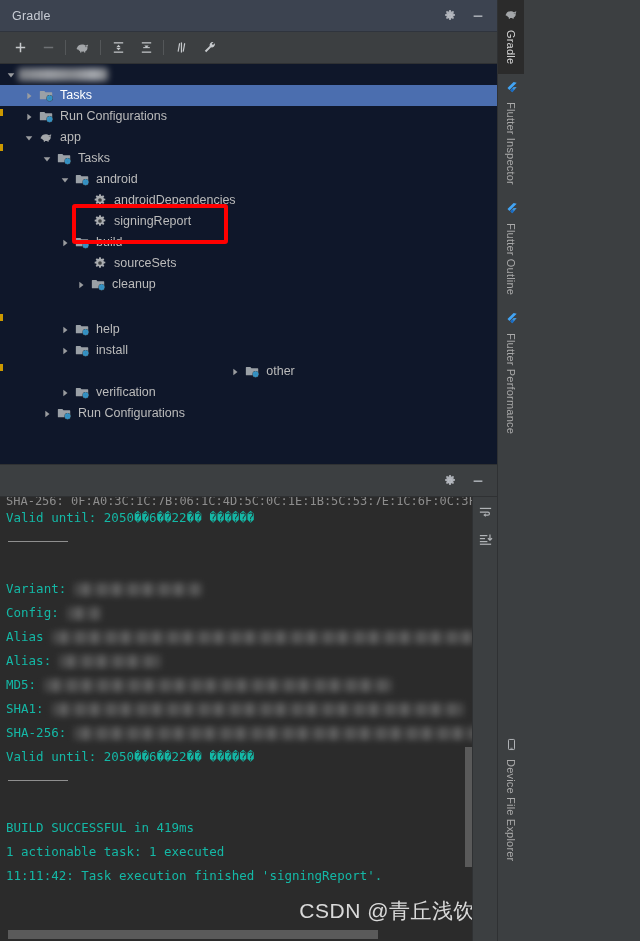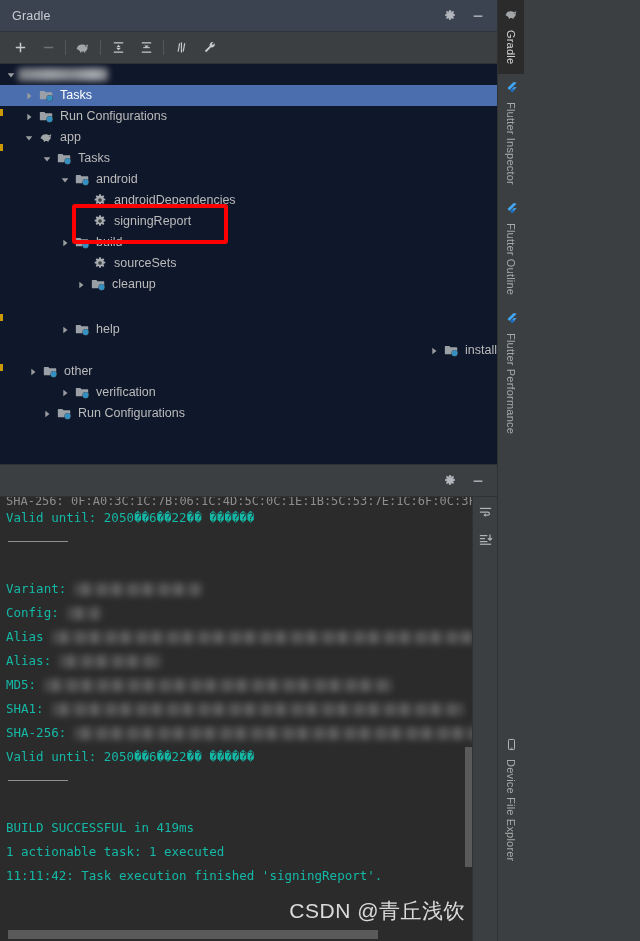--- a/index.html
+++ b/index.html
@@ -76,21 +76,21 @@
     filter:blur(3.2px);opacity:.95;
   }
   .con-rail{
     position:absolute;right:0;top:0;width:24px;height:100%;background:#3c3f41;
     display:flex;flex-direction:column;align-items:center;gap:12px;padding-top:8px;
     border-left:1px solid #2f3133;
   }
   .con-vscroll{position:absolute;right:25px;top:250px;width:7px;height:120px;background:#5a5a5a;border-radius:0;}
   .con-hscroll{position:absolute;left:8px;bottom:2px;width:370px;height:9px;background:#5a5a5a;}
   .watermark{
-    position:absolute;right:32px;bottom:16px;font-family:"Liberation Sans",sans-serif;
+    position:absolute;right:22px;bottom:16px;font-family:"Liberation Sans",sans-serif;
     font-size:21px;color:#e9e9e9;opacity:.92;white-space:nowrap;letter-spacing:.5px;
   }
 
   
   .side-strip{
     width:26px;height:941px;background:#3c3f41;border-left:1px solid #2f3133;
     display:flex;flex-direction:column;align-items:center;position:relative;flex:0 0 auto;
   }
   .strip-item{
     display:flex;flex-direction:column;align-items:center;gap:5px;
@@ -304,33 +304,33 @@
                 <path fill="#9a9c9f" d="M4 2l5 4-5 4z"></path>
               </svg></span>
             <span class="node-icon"><svg viewBox="0 0 16 16" width="15" height="15">
                 <path fill="#9aa0a6" d="M1.5 3.2h4.2l1.2 1.4h6.6a.6.6 0 0 1 .6.6v6.3a.6.6 0 0 1-.6.6H1.5a.6.6 0 0 1-.6-.6V3.8a.6.6 0 0 1 .6-.6z"></path>
                 <circle cx="11.3" cy="10.9" r="3.4" fill="#3c3f41"></circle>
                 <path fill="#3592c4" d="M11.3 8.1a2.8 2.8 0 1 0 0 5.6 2.8 2.8 0 0 0 0-5.6zm0 1.75a1.05 1.05 0 1 1 0 2.1 1.05 1.05 0 0 1 0-2.1z"></path>
                 <path fill="#3592c4" d="M10.75 7.4h1.1l.14.9.55.23.75-.55.78.78-.55.75.23.55.9.14v1.1l-.9.14-.23.55.55.75-.78.78-.75-.55-.55.23-.14.9h-1.1l-.14-.9-.55-.23-.75.55-.78-.78.55-.75-.23-.55-.9-.14v-1.1l.9-.14.23-.55-.55-.75.78-.78.75.55.55-.23z" opacity=".9"></path>
               </svg></span>
             <span class="lbl">help</span>
           </div>
-          <div class="row" style="padding-left: 60px; justify-content: flex-end;">
+          <div class="row" style="padding-left: 60px;">
             <span class="arrow"><svg viewBox="0 0 12 12" width="10" height="10">
                 <path fill="#9a9c9f" d="M4 2l5 4-5 4z"></path>
               </svg></span>
             <span class="node-icon"><svg viewBox="0 0 16 16" width="15" height="15">
                 <path fill="#9aa0a6" d="M1.5 3.2h4.2l1.2 1.4h6.6a.6.6 0 0 1 .6.6v6.3a.6.6 0 0 1-.6.6H1.5a.6.6 0 0 1-.6-.6V3.8a.6.6 0 0 1 .6-.6z"></path>
                 <circle cx="11.3" cy="10.9" r="3.4" fill="#3c3f41"></circle>
                 <path fill="#3592c4" d="M11.3 8.1a2.8 2.8 0 1 0 0 5.6 2.8 2.8 0 0 0 0-5.6zm0 1.75a1.05 1.05 0 1 1 0 2.1 1.05 1.05 0 0 1 0-2.1z"></path>
                 <path fill="#3592c4" d="M10.75 7.4h1.1l.14.9.55.23.75-.55.78.78-.55.75.23.55.9.14v1.1l-.9.14-.23.55.55.75-.78.78-.75-.55-.55.23-.14.9h-1.1l-.14-.9-.55-.23-.75.55-.78-.78.55-.75-.23-.55-.9-.14v-1.1l.9-.14.23-.55-.55-.75.78-.78.75.55.55-.23z" opacity=".9"></path>
               </svg></span>
             <span class="lbl">install</span>
           </div>
-          <div class="row" style="padding-left: 28px;">
+          <div class="row" style="padding-left: 28px; justify-content: center;">
             <span class="arrow"><svg viewBox="0 0 12 12" width="10" height="10">
                 <path fill="#9a9c9f" d="M4 2l5 4-5 4z"></path>
               </svg></span>
             <span class="node-icon"><svg viewBox="0 0 16 16" width="15" height="15">
                 <path fill="#9aa0a6" d="M1.5 3.2h4.2l1.2 1.4h6.6a.6.6 0 0 1 .6.6v6.3a.6.6 0 0 1-.6.6H1.5a.6.6 0 0 1-.6-.6V3.8a.6.6 0 0 1 .6-.6z"></path>
                 <circle cx="11.3" cy="10.9" r="3.4" fill="#3c3f41"></circle>
                 <path fill="#3592c4" d="M11.3 8.1a2.8 2.8 0 1 0 0 5.6 2.8 2.8 0 0 0 0-5.6zm0 1.75a1.05 1.05 0 1 1 0 2.1 1.05 1.05 0 0 1 0-2.1z"></path>
                 <path fill="#3592c4" d="M10.75 7.4h1.1l.14.9.55.23.75-.55.78.78-.55.75.23.55.9.14v1.1l-.9.14-.23.55.55.75-.78.78-.75-.55-.55.23-.14.9h-1.1l-.14-.9-.55-.23-.75.55-.78-.78.55-.75-.23-.55-.9-.14v-1.1l.9-.14.23-.55-.55-.75.78-.78.75.55.55-.23z" opacity=".9"></path>
               </svg></span>
             <span class="lbl">other</span>

